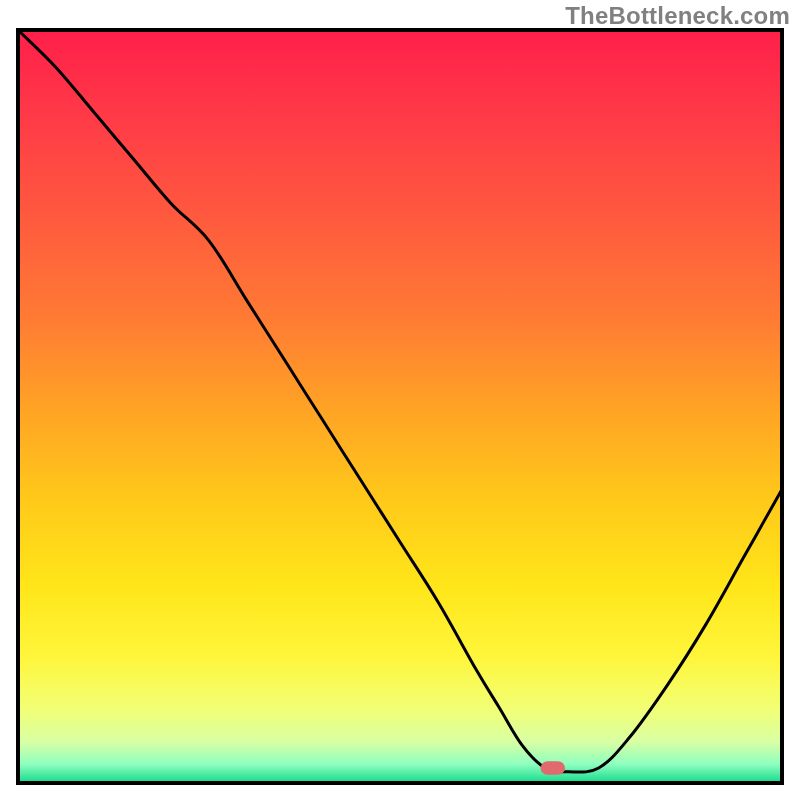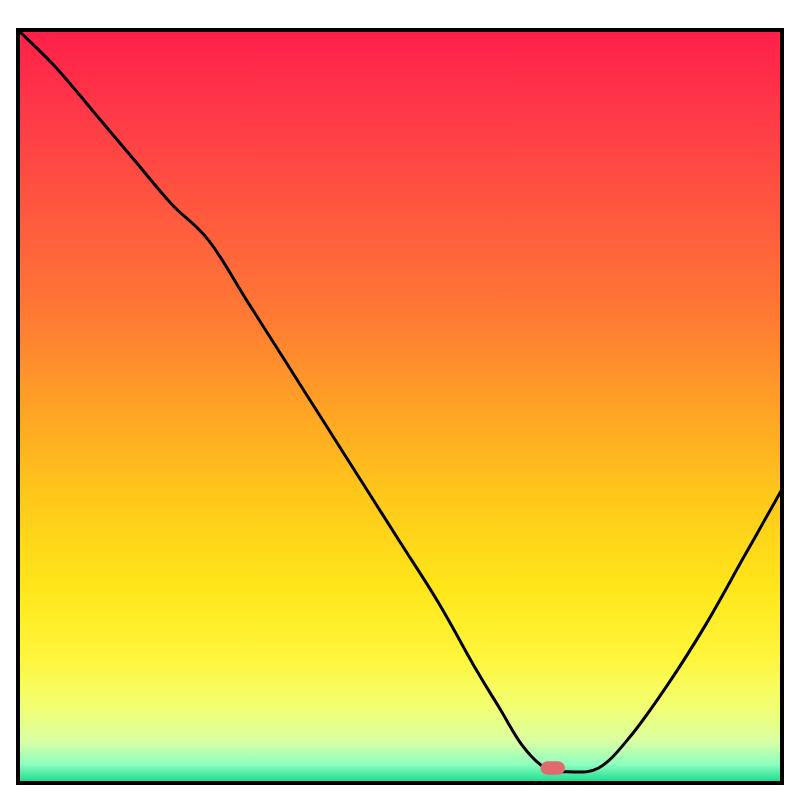--- a/index.html
+++ b/index.html
@@ -32,20 +32,21 @@
     left: 0;
     top: 0;
     width: 800px;
     height: 800px;
   }
 </style>
 </head>
 <body>
 
 <div class="canvas">
+  <div class="watermark">TheBottleneck.com</div>
 
   <svg class="plot" viewBox="0 0 800 800">
     <defs>
       <linearGradient id="bg-grad" x1="0" y1="0" x2="0" y2="1">
           <stop offset="0%" stop-color="#ff1f4a"></stop>
           <stop offset="12%" stop-color="#ff3b47"></stop>
           <stop offset="25%" stop-color="#ff5a3e"></stop>
           <stop offset="38%" stop-color="#ff7a34"></stop>
           <stop offset="50%" stop-color="#ffa225"></stop>
           <stop offset="62%" stop-color="#ffc81a"></stop>

